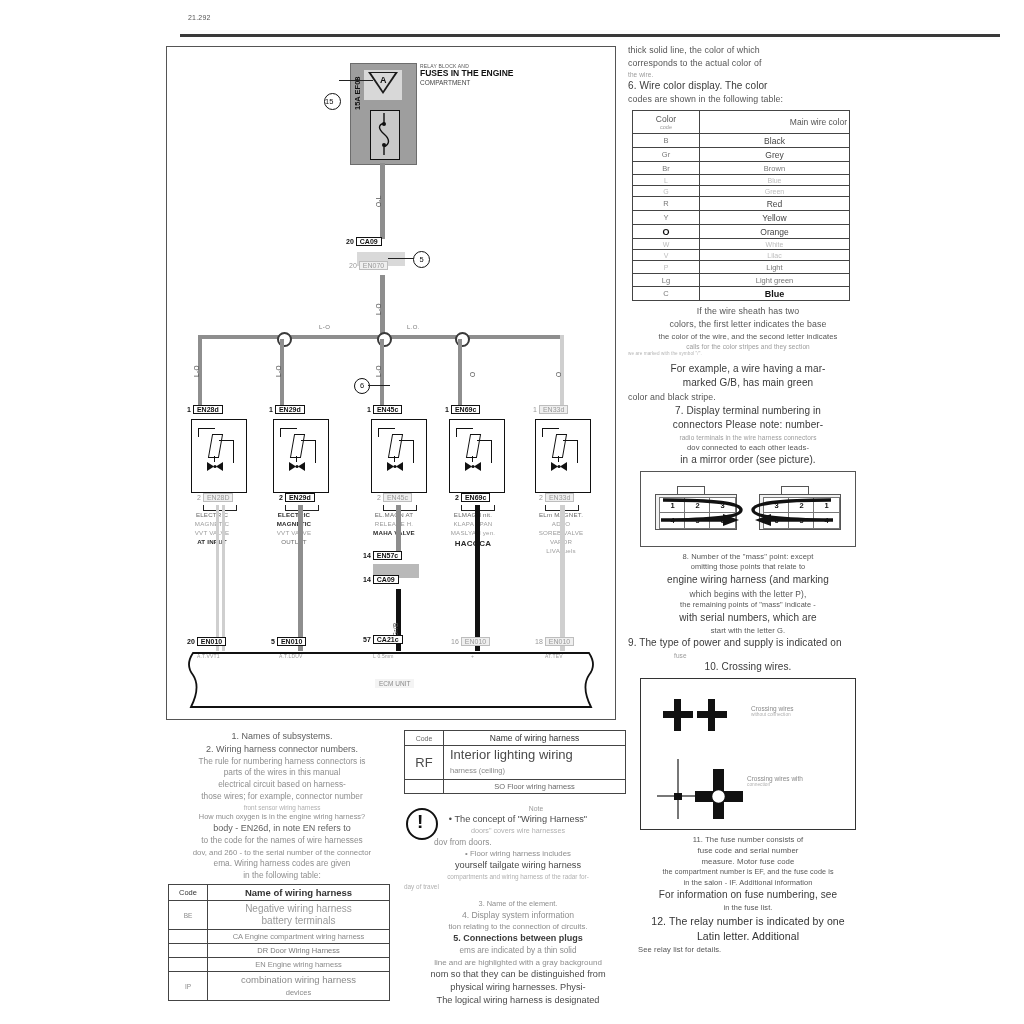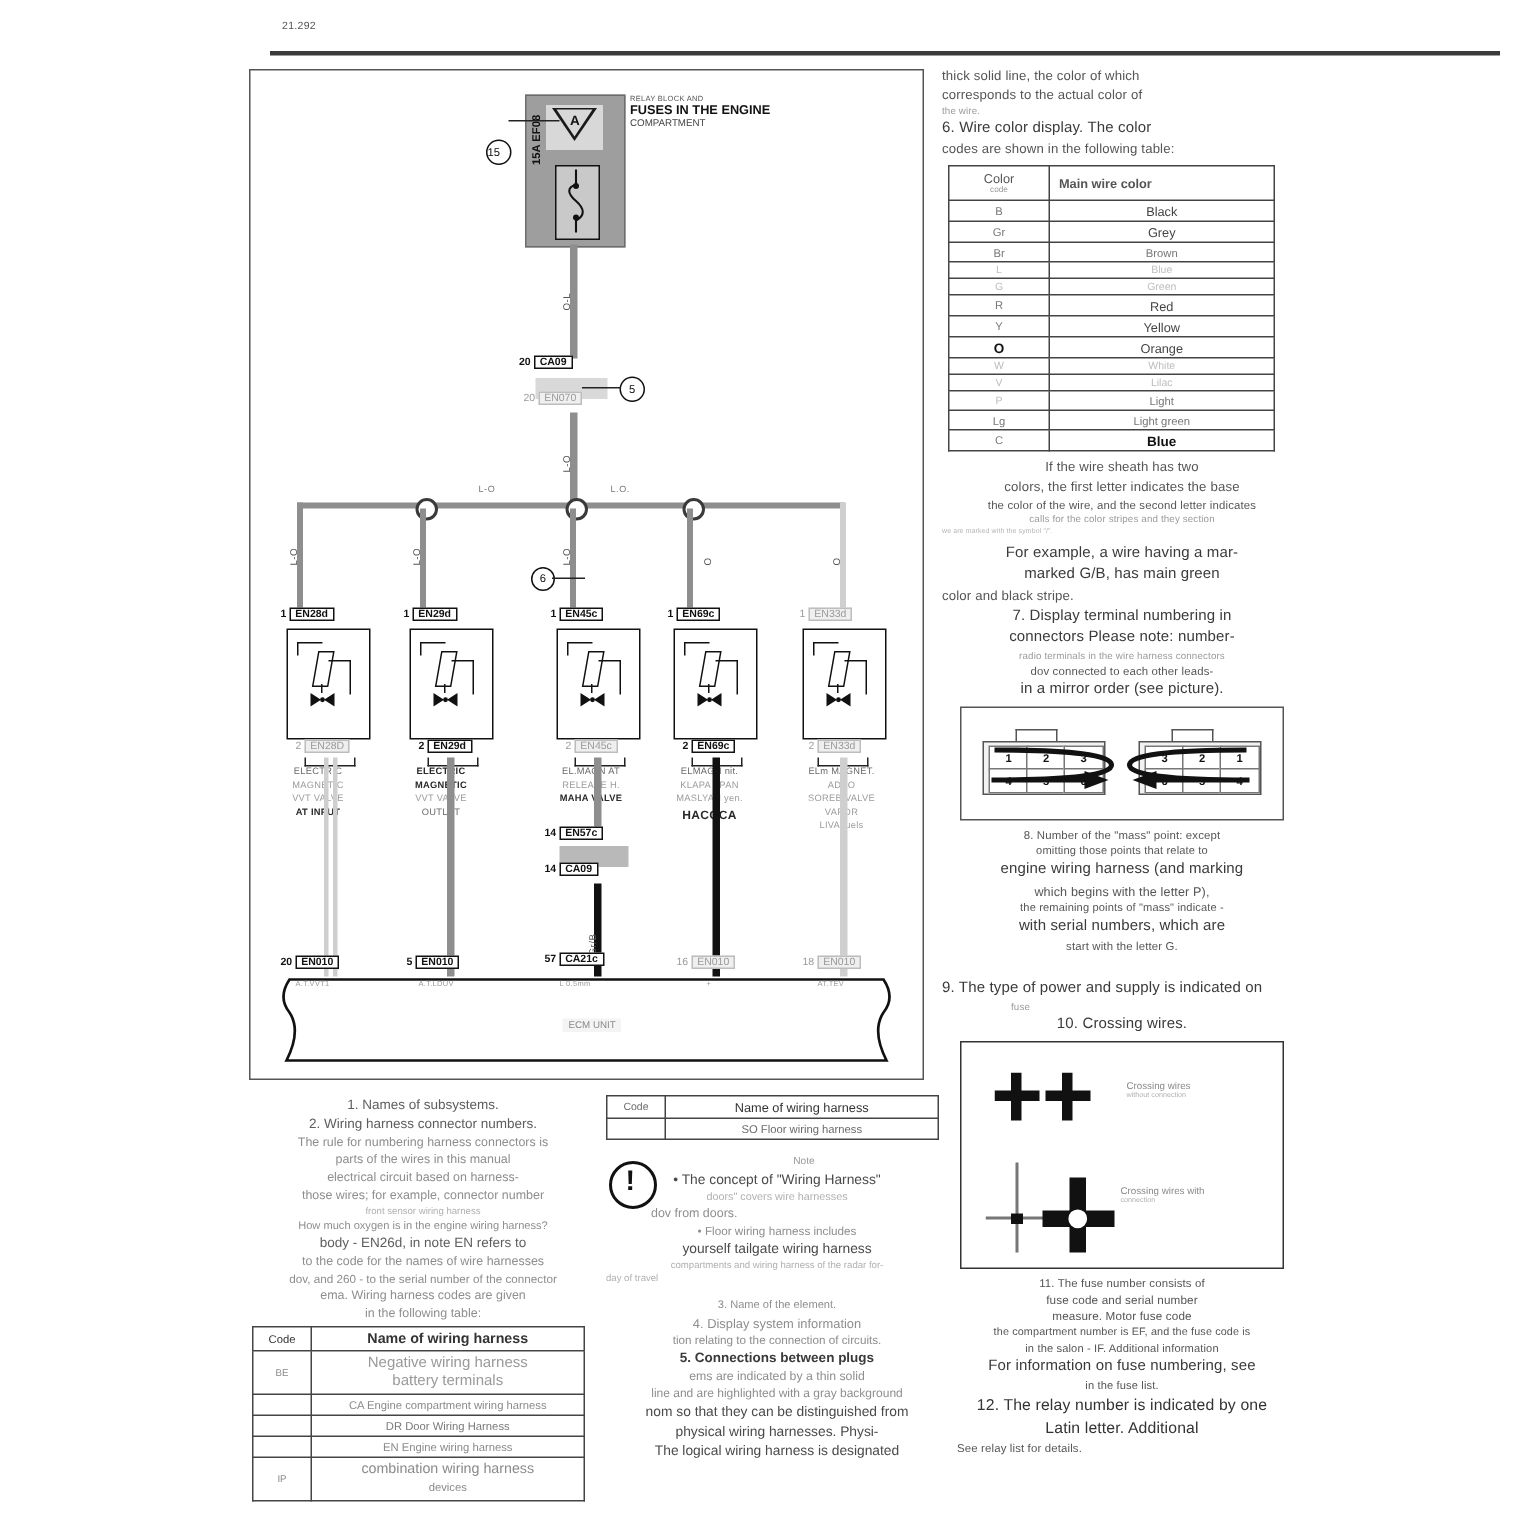--- a/index.html
+++ b/index.html
@@ -391,21 +391,21 @@
     <p class="rtext left big">6. Wire color display. The color</p>
     <p class="rtext left">codes are shown in the following table:</p>
 
     <table class="ctab">
       <tbody>
           <tr class="hd">
         <td class="k">
           <span>Color</span>
           <span class="code-sub">code</span>
         </td>
-        <td style="text-align:left;padding-left:6px;font-weight:bold;">Main wire color</td>
+        <td style="text-align:right;padding-left:6px;">Main wire color</td>
       </tr>
       <tr>
             <td class="k">B</td>
             <td class="v-strong">Black</td>
           </tr>
       <tr>
             <td class="k">Gr</td>
             <td class="v-strong">Grey</td>
           </tr>
       <tr>
@@ -500,21 +500,21 @@
       </div>
     </div>
 
     <p class="rtext" style="margin-top:4px;font-size:7.6px;">8. Number of the "mass" point: except</p>
     <p class="rtext" style="font-size:7.4px;">omitting those points that relate to</p>
     <p class="rtext big">engine wiring harness (and marking</p>
     <p class="rtext" style="font-size:8.4px;">which begins with the letter P),</p>
     <p class="rtext" style="font-size:7.4px;">the remaining points of "mass" indicate -</p>
     <p class="rtext big">with serial numbers, which are</p>
     <p class="rtext left" style="font-size:7.6px;text-align:center;">start with the letter G.</p>
-    <p class="rtext big" style="text-align:left;margin-top:16px;">9. The type of power and supply is indicated on</p>
+    <p class="rtext big" style="text-align:left;">9. The type of power and supply is indicated on</p>
     <p class="rtext left small" style="padding-left:46px;">fuse</p>
     <p class="rtext big">10. Crossing wires.</p>
 
     <div class="figbox2">
       <svg style="position:absolute;left:22px;top:20px;" width="70" height="34">
         <rect x="0" y="12" width="30" height="7" fill="#111"></rect>
         <rect x="11" y="0" width="7" height="32" fill="#111"></rect>
         <rect x="34" y="12" width="30" height="7" fill="#111"></rect>
         <rect x="45" y="0" width="7" height="32" fill="#111"></rect>
       </svg>
@@ -600,20 +600,27 @@
   </div>
 
   <div id="botmid">
     <table class="mtab">
       <tbody>
           <tr>
         <td class="k">Code</td>
         <td class="hd">Name of wiring harness</td>
       </tr>
       <tr>
+        <td class="k" style="font-size:13px;color:#4a4a4a;">RF</td>
+        <td class="rf">
+          <span>Interior lighting wiring</span><br>
+          <small>harness (ceiling)</small>
+        </td>
+      </tr>
+      <tr>
             <td class="k"></td>
             <td>SO Floor wiring harness</td>
           </tr>
     </tbody>
       </table>
 
     <div class="note-wrap">
       <div class="bang"></div>
       <p class="mtext note" style="margin-left:36px;">Note</p>
       <p class="mtext dk">• The concept of "Wiring Harness"</p>

